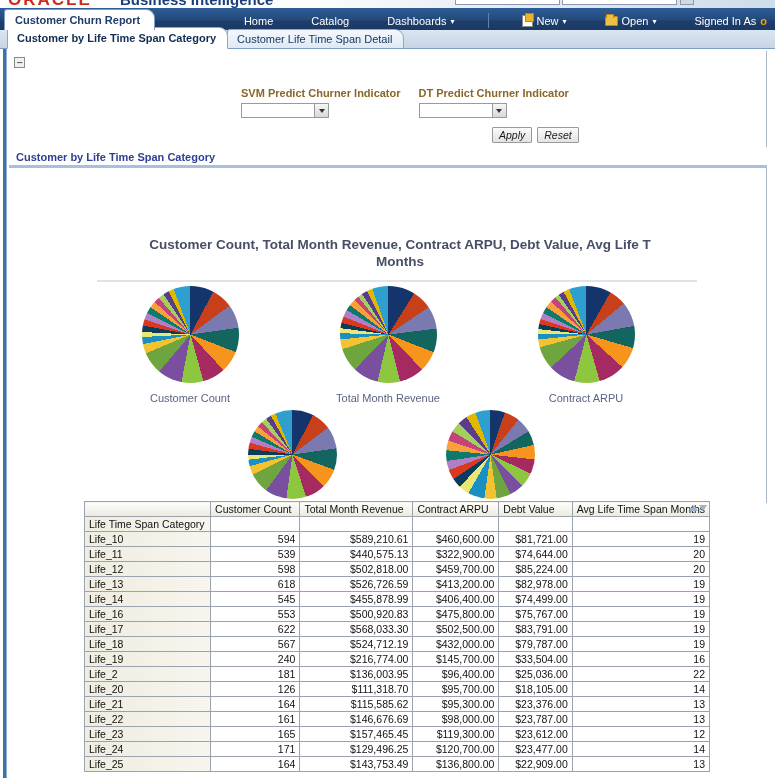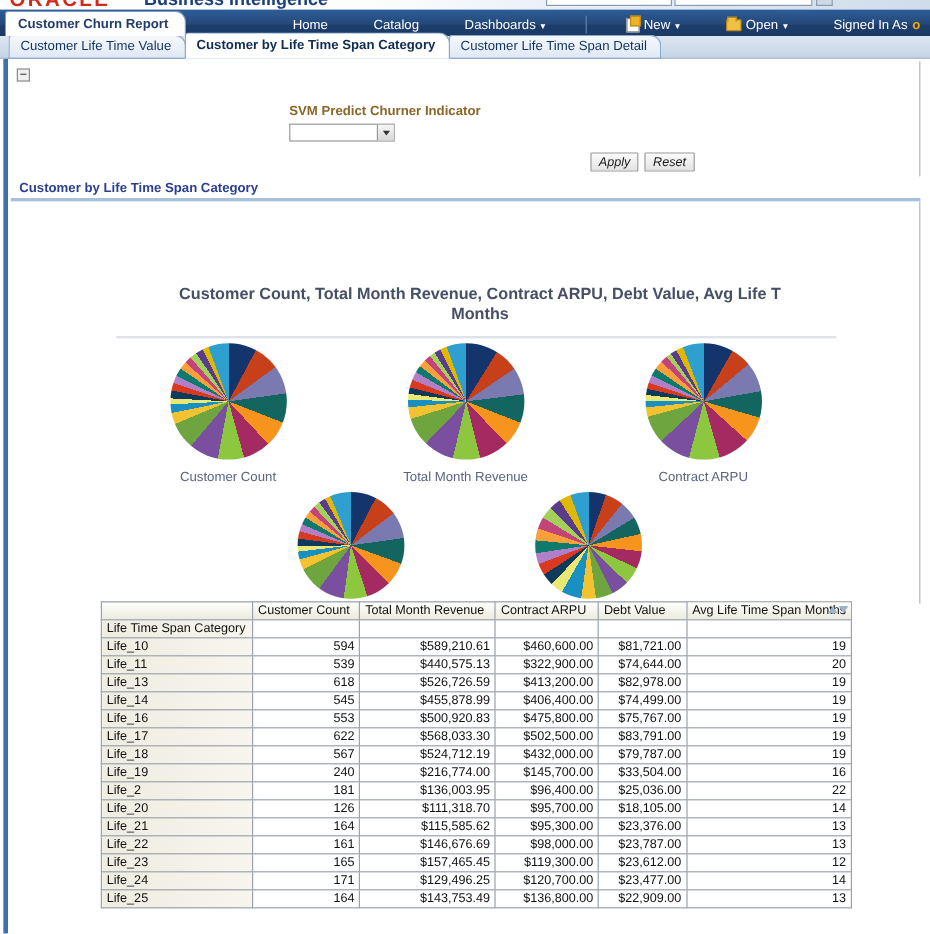--- a/index.html
+++ b/index.html
@@ -289,41 +289,46 @@
     <span class="gnav-user">o</span>
   </div>
 </div>
 
 <div class="report-tab">
   <span>Customer Churn Report</span>
 </div>
 
 <div class="tabrow-bg"></div>
 <div class="tabrow">
-  <div class="ptab">
-    <span>Customer Life Time Value</span>
-  </div>
   <div class="ptab active">
     <span>Customer by Life Time Span Category</span>
   </div>
   <div class="ptab">
     <span>Customer Life Time Span Detail</span>
   </div>
 </div>
 
 <div class="pagebody">
 
   <div class="leftrail"></div>
 
   <div class="prompt-panel">
     <div class="collapse-btn">−</div>
 
     <div class="prompt-fields">
       <div class="pf">
         <div class="pf-label">SVM Predict Churner Indicator</div>
+        <div class="pf-select">
+          <div class="pf-arrow">
+              <i></i>
+            </div>
+        </div>
+      </div>
+      <div class="pf">
+        <div class="pf-label">DT Predict Churner Indicator</div>
         <div class="pf-select">
           <div class="pf-arrow">
               <i></i>
             </div>
         </div>
       </div>
     </div>
 
     <div class="prompt-buttons">
       <div class="btn">Apply</div>
@@ -404,20 +409,28 @@
           </tr>
           <tr>
             <td class="dim">Life_11</td>
             <td class="num">539</td>
             <td class="num">$440,575.13</td>
             <td class="num">$322,900.00</td>
             <td class="num">$74,644.00</td>
             <td class="num">20</td>
           </tr>
           <tr>
+            <td class="dim">Life_12</td>
+            <td class="num">598</td>
+            <td class="num">$502,818.00</td>
+            <td class="num">$459,700.00</td>
+            <td class="num">$85,224.00</td>
+            <td class="num">20</td>
+          </tr>
+          <tr>
             <td class="dim">Life_13</td>
             <td class="num">618</td>
             <td class="num">$526,726.59</td>
             <td class="num">$413,200.00</td>
             <td class="num">$82,978.00</td>
             <td class="num">19</td>
           </tr>
           <tr>
             <td class="dim">Life_14</td>
             <td class="num">545</td>

